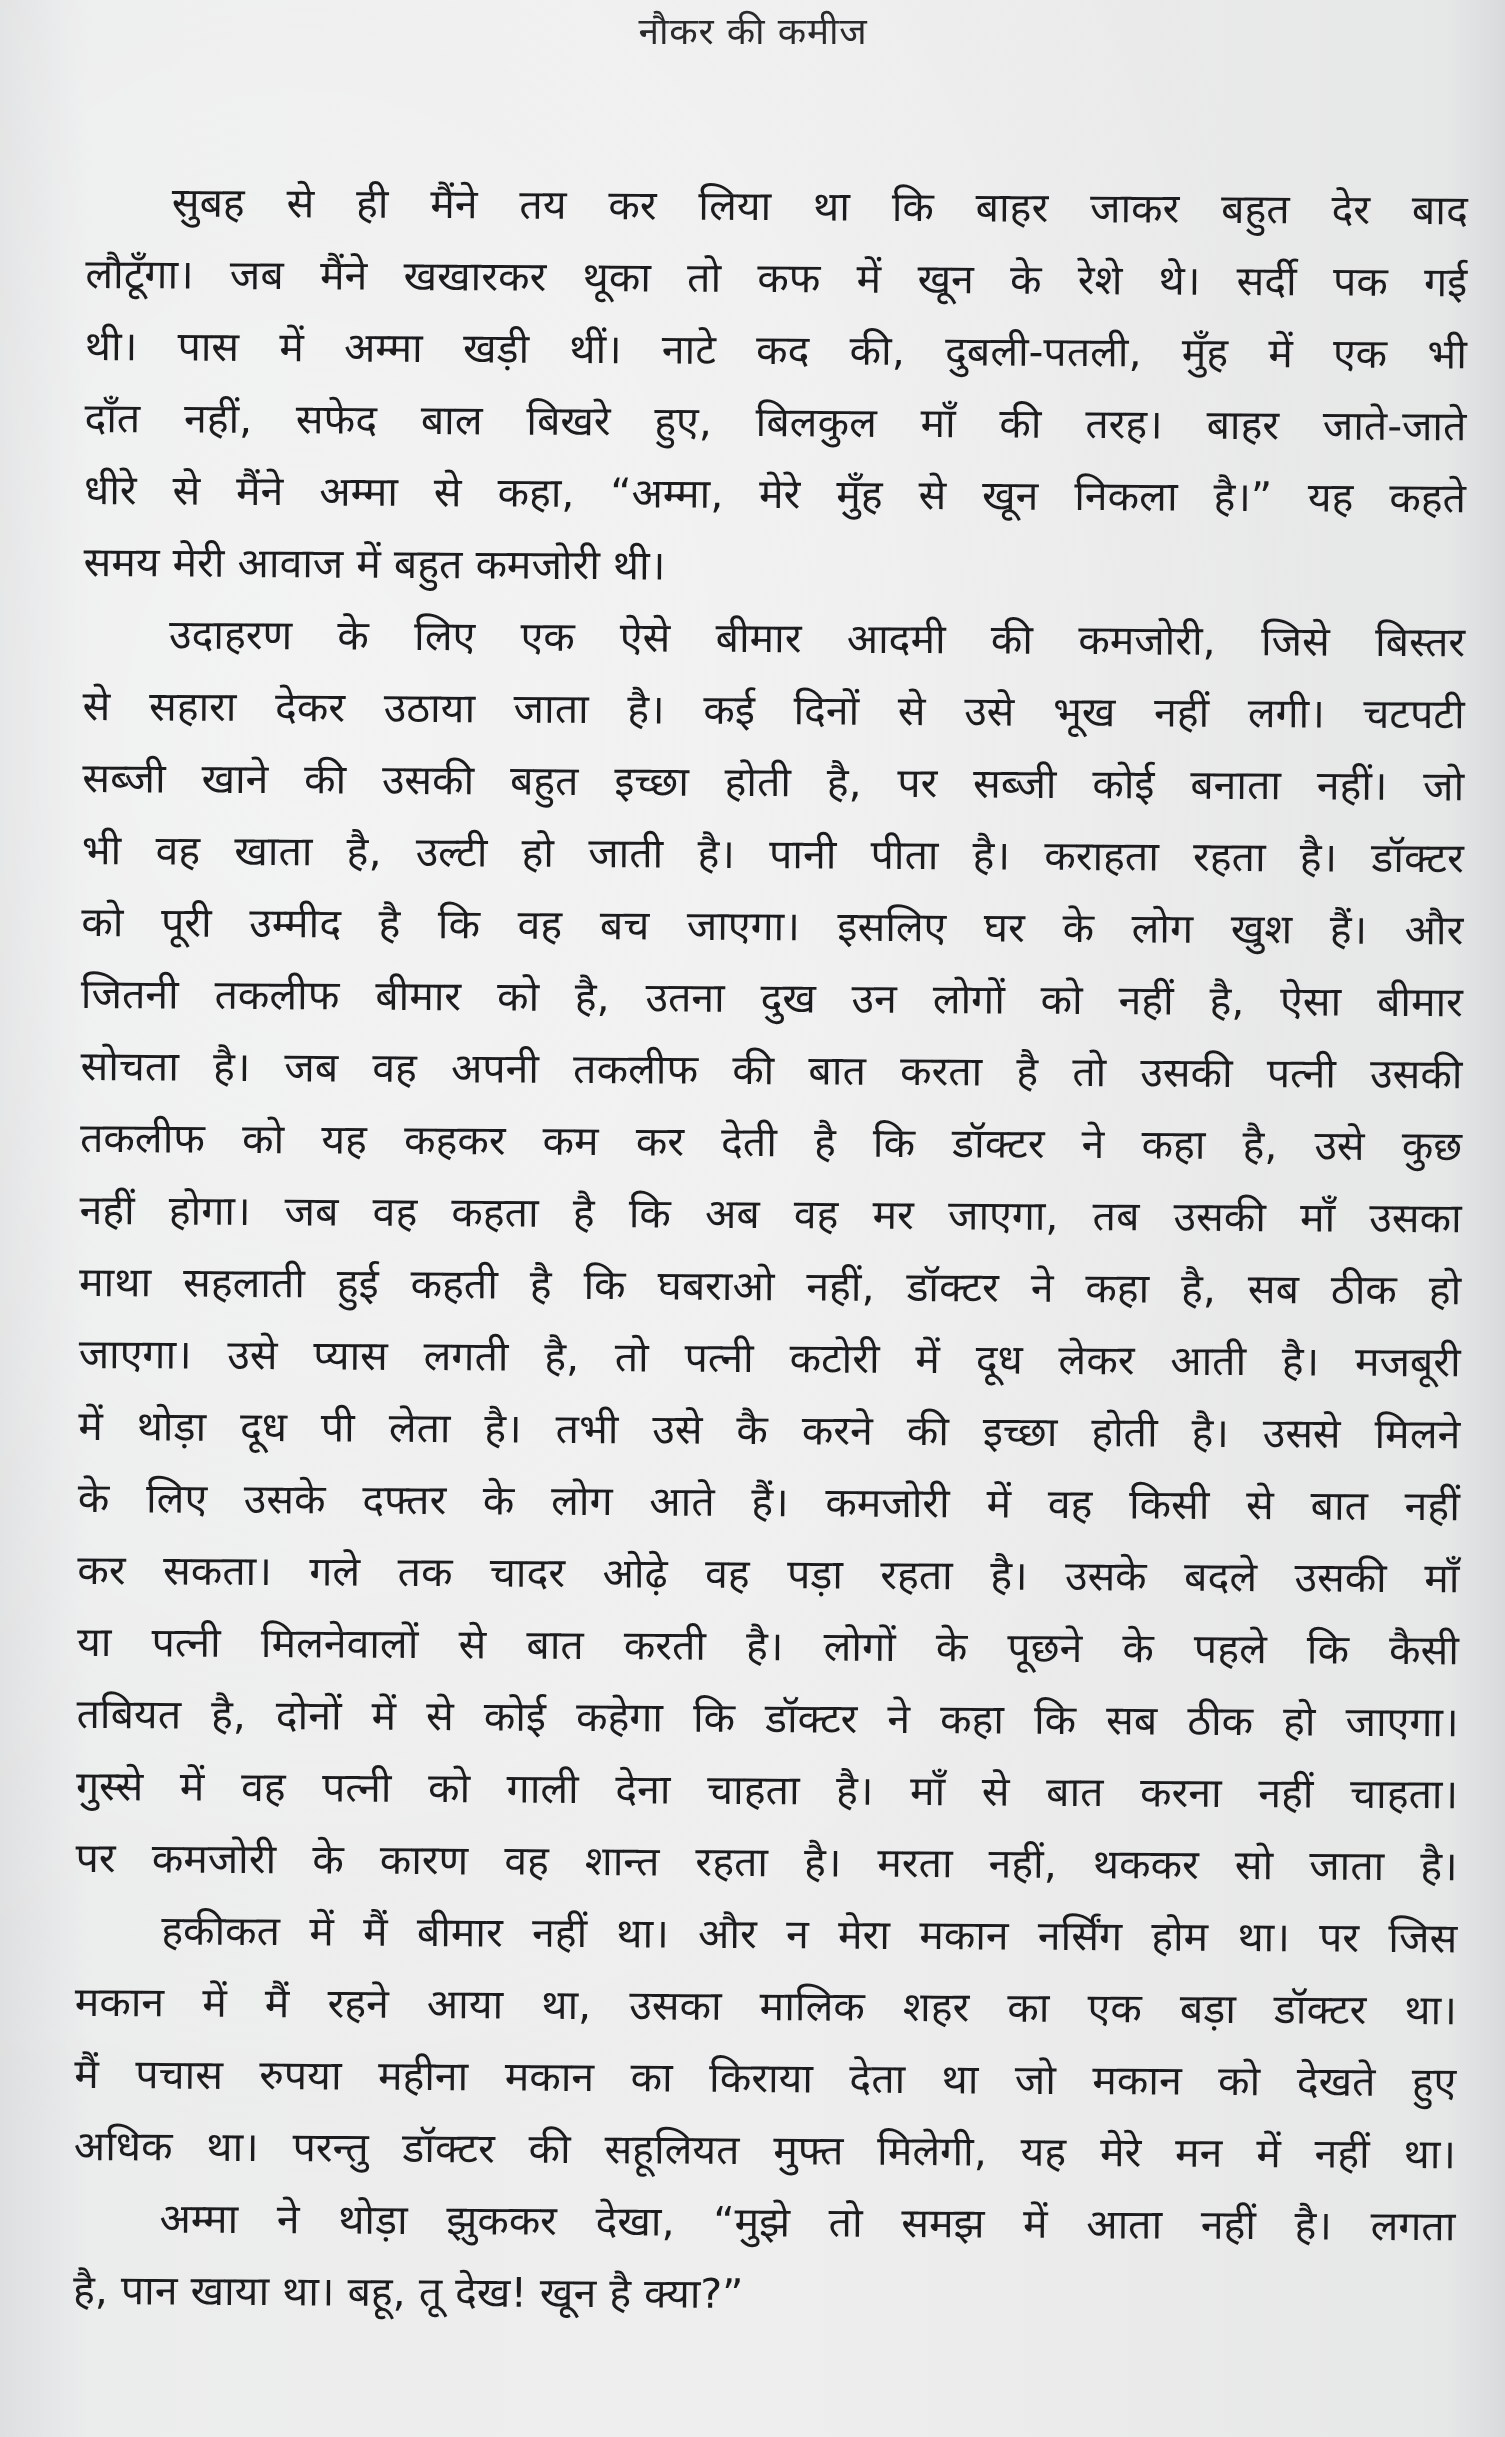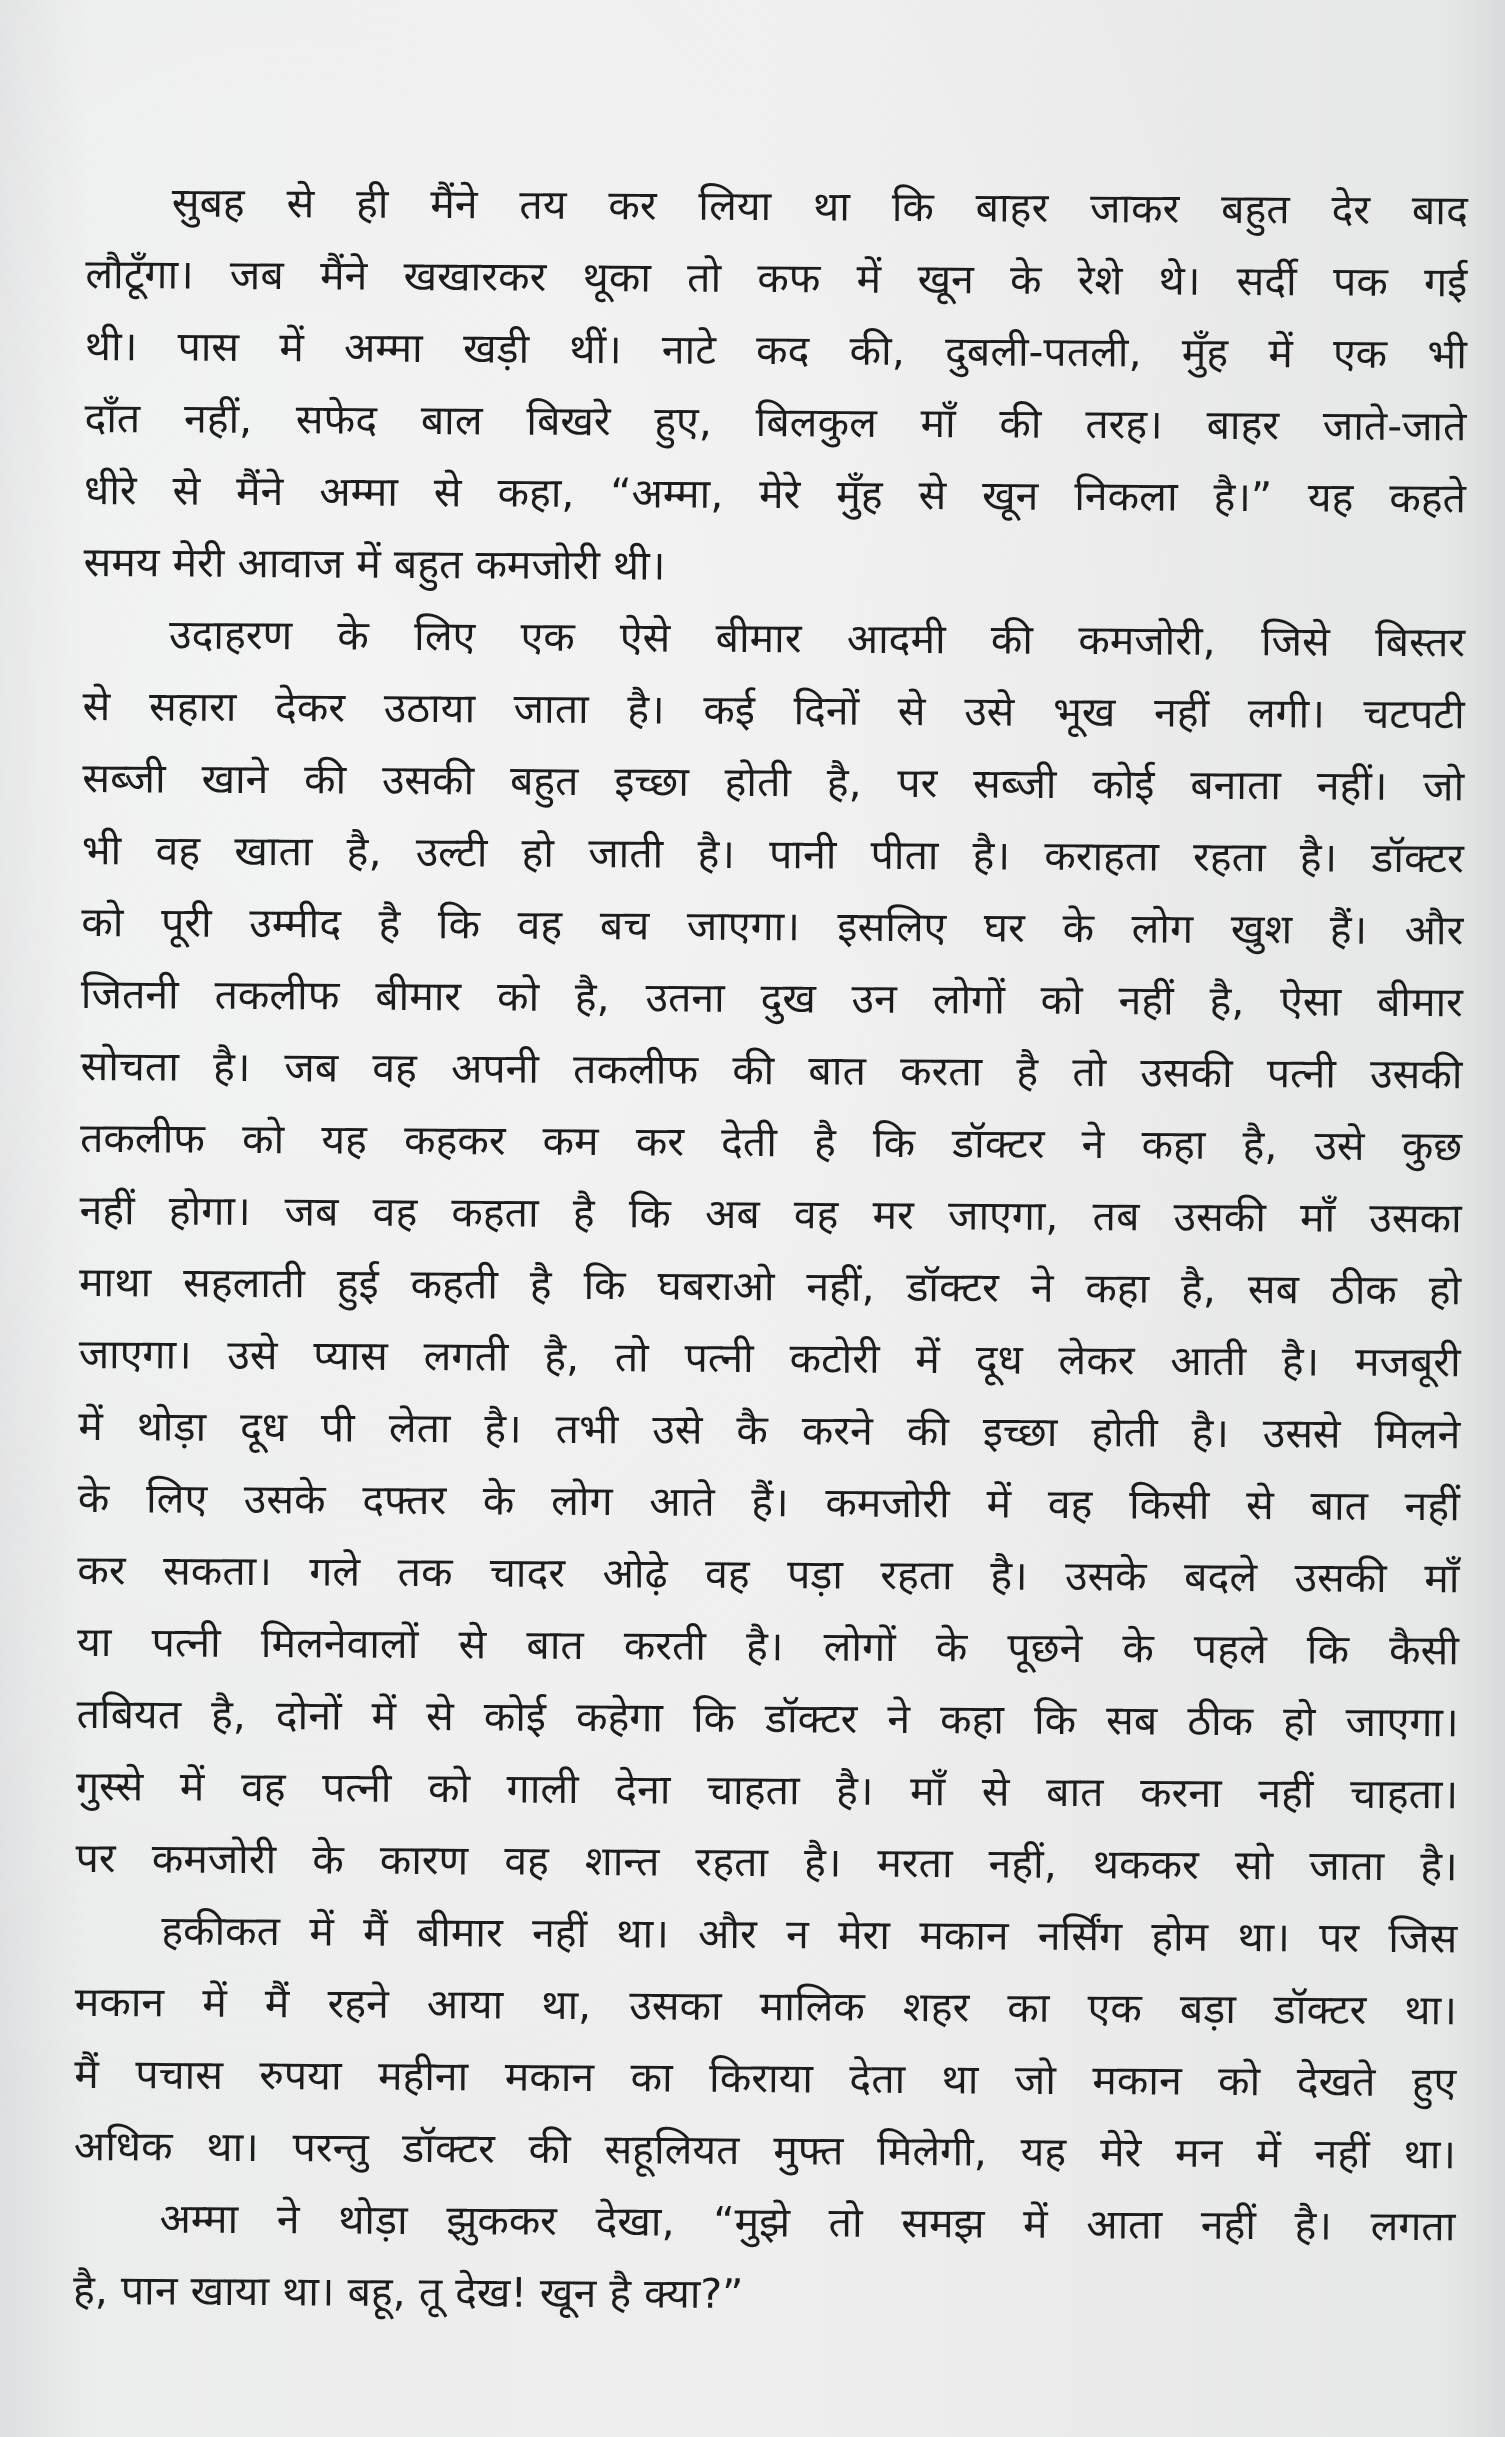--- a/index.html
+++ b/index.html
@@ -59,20 +59,21 @@
       padding-left: 86px;
     }
     .line.last {
       text-align-last: left;
     }
   </style>
 </head>
 <body>
 
 <div class="page">
+  <div class="running-head">नौकर की कमीज</div>
 
   <div class="body-text">
 
     <div class="paragraph">
       <span class="line indent">सुबह से ही मैंने तय कर लिया था कि बाहर जाकर बहुत देर बाद</span>
       <span class="line">लौटूँगा। जब मैंने खखारकर थूका तो कफ में खून के रेशे थे। सर्दी पक गई</span>
       <span class="line">थी। पास में अम्मा खड़ी थीं। नाटे कद की, दुबली-पतली, मुँह में एक भी</span>
       <span class="line">दाँत नहीं, सफेद बाल बिखरे हुए, बिलकुल माँ की तरह। बाहर जाते-जाते</span>
       <span class="line">धीरे से मैंने अम्मा से कहा, “अम्मा, मेरे मुँह से खून निकला है।” यह कहते</span>
       <span class="line last">समय मेरी आवाज में बहुत कमजोरी थी।</span>

